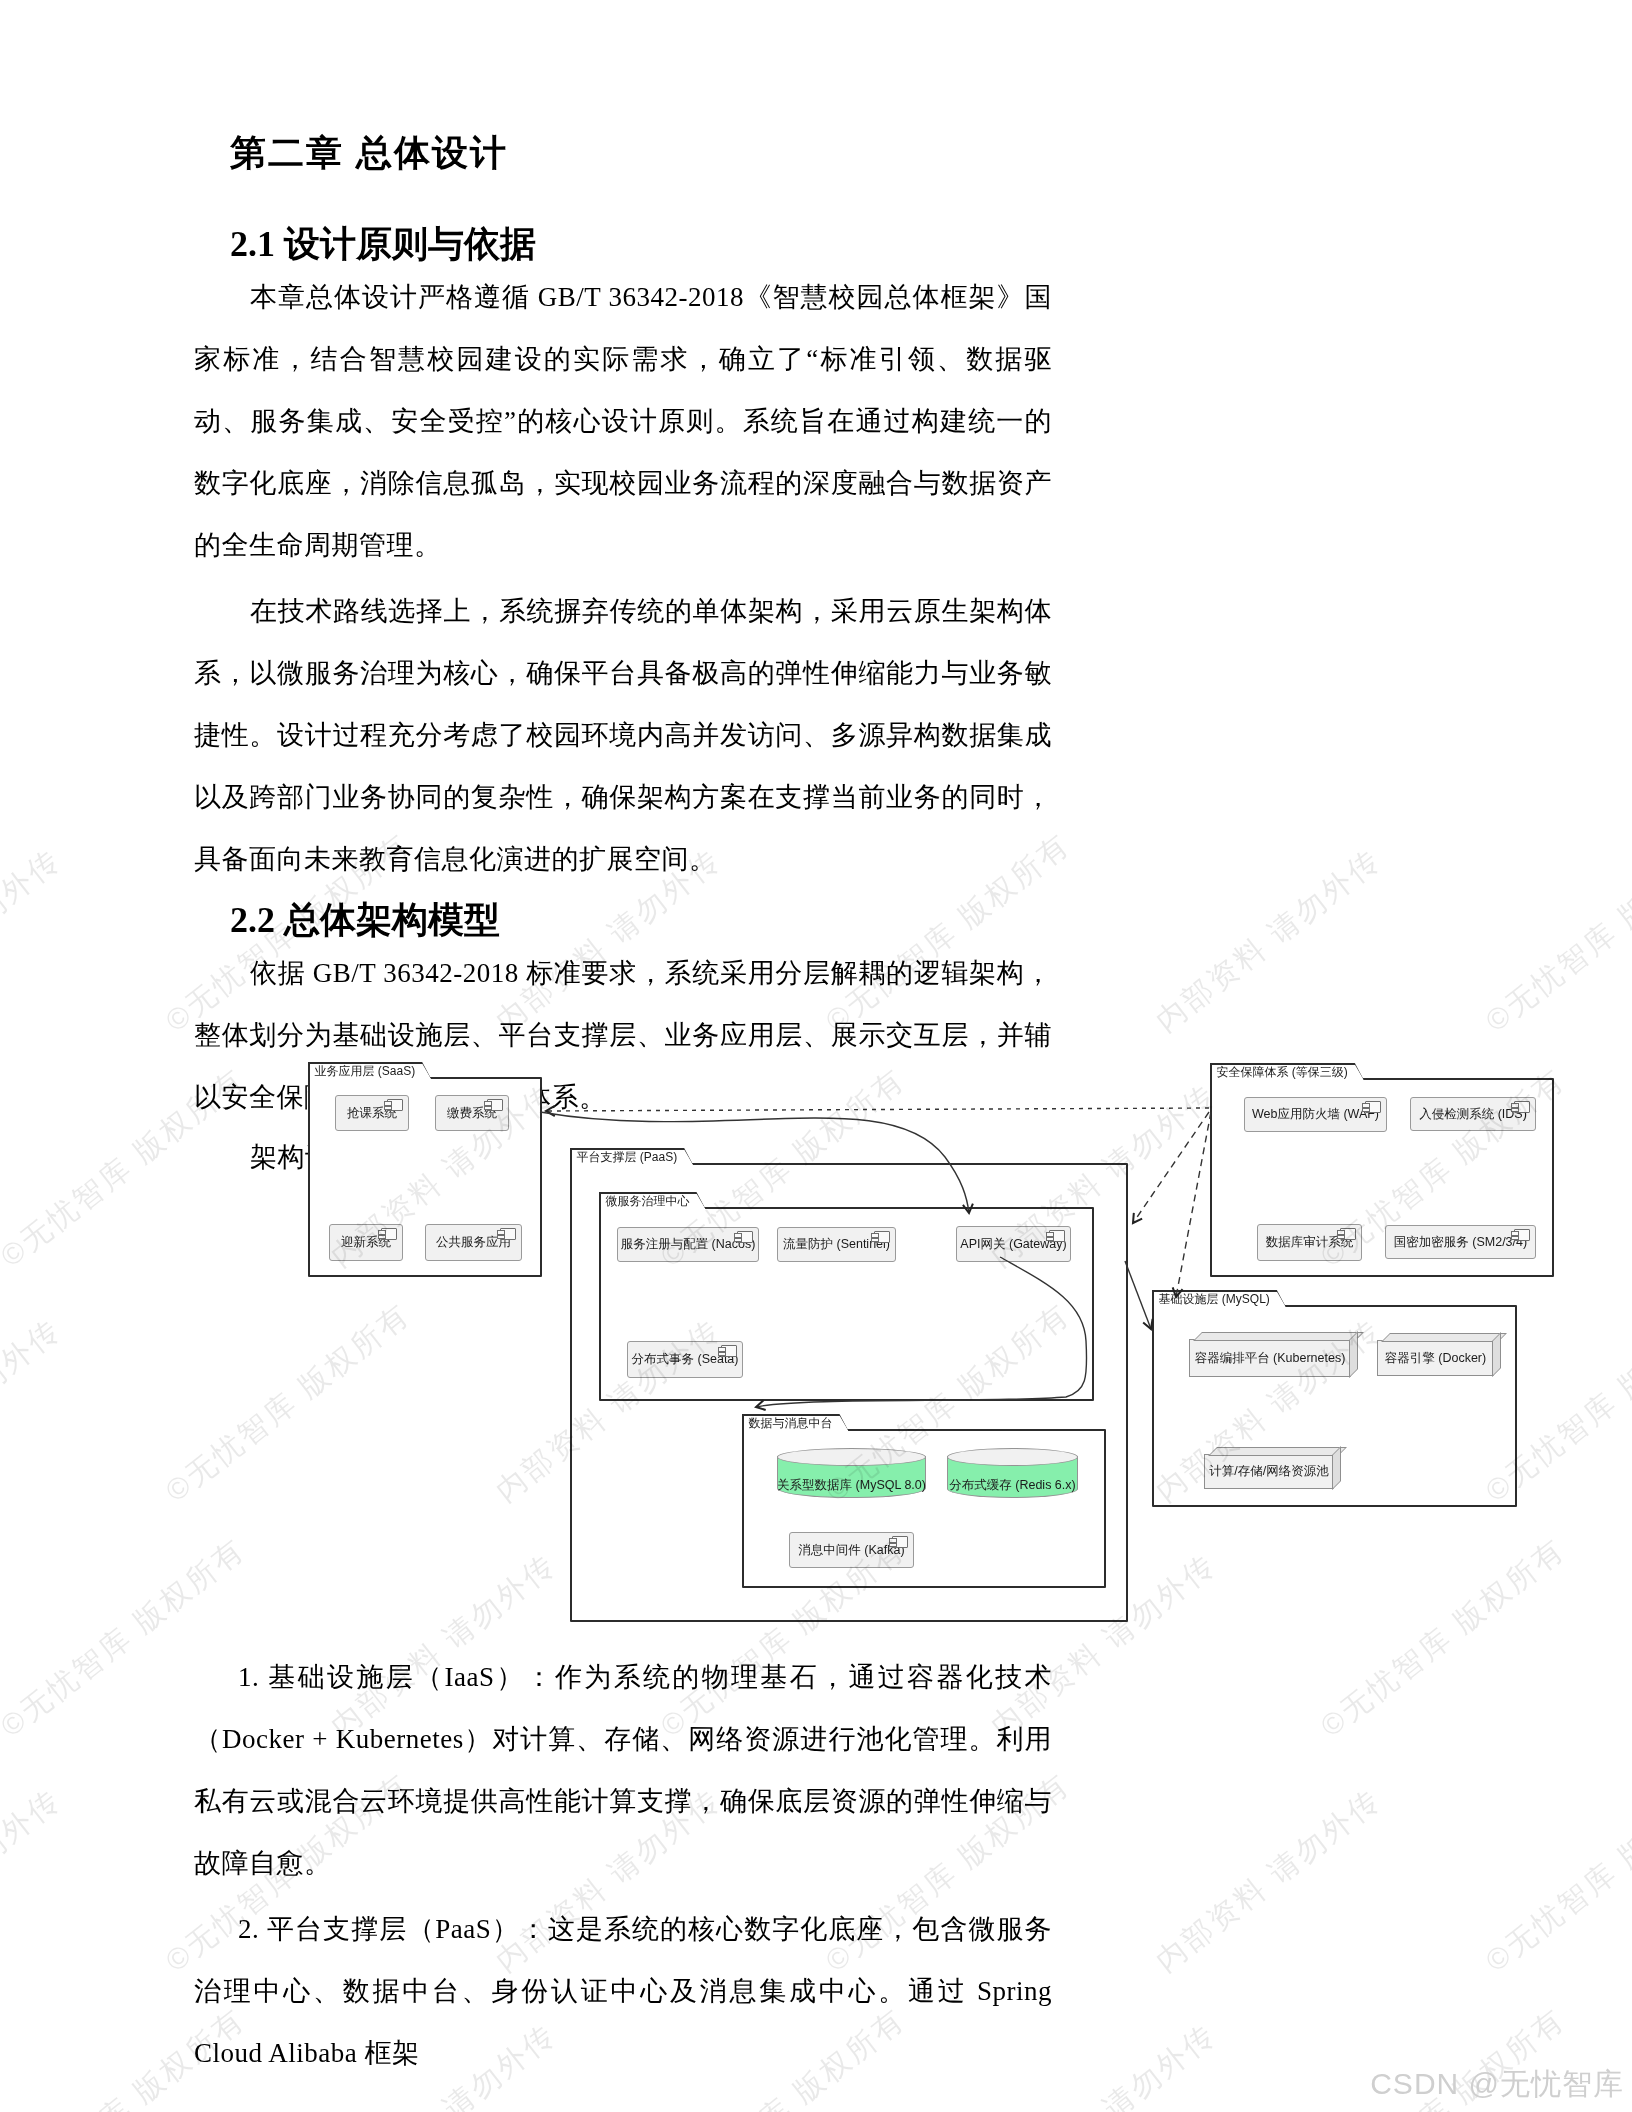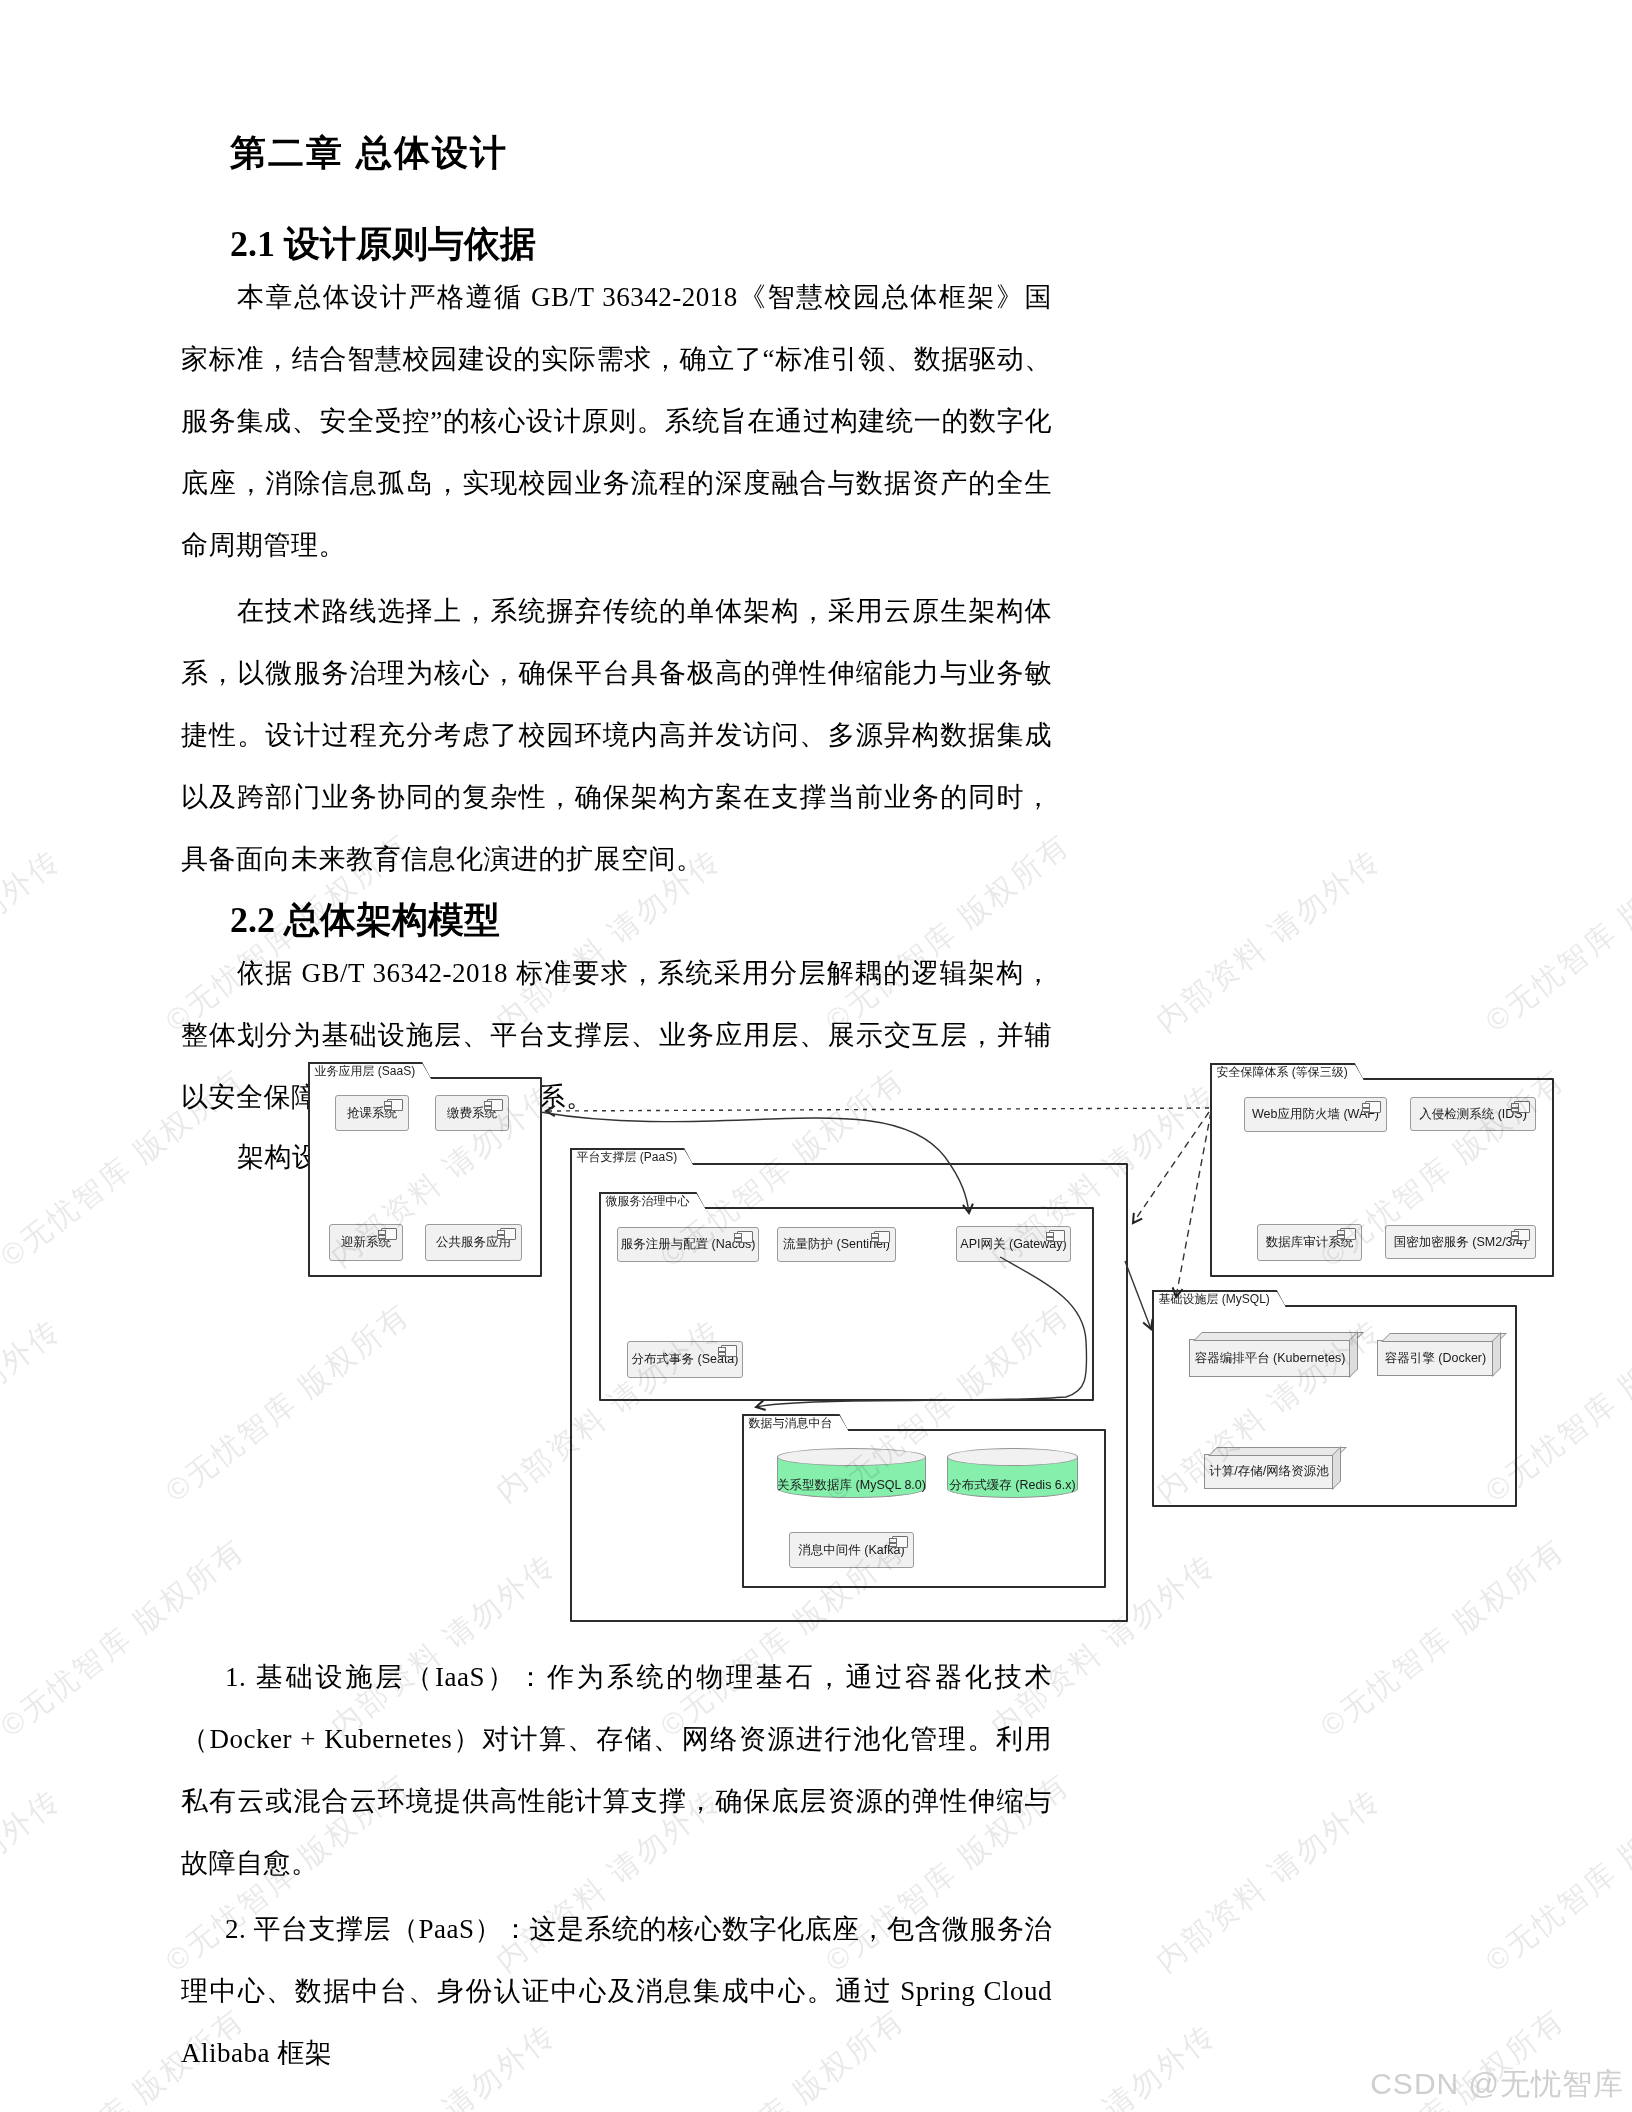--- a/index.html
+++ b/index.html
@@ -7,21 +7,21 @@
           font-family:"Liberation Serif","DejaVu Serif",serif; color:#000; overflow:hidden; }
 
   
   .content { position:absolute; left:178px; width:874px; }
   #content-top { top:130px; }
   #content-bottom { top:1642px; }
   h1.doc-title { font-size:36px; font-weight:bold; margin:0 0 0 52px; line-height:46px;
                  font-family:"Liberation Sans","DejaVu Sans",sans-serif; letter-spacing:2px; }
   h2.sec { font-size:36px; font-weight:bold; margin:50px 0 0 52px; line-height:36px; }
   h2.sec2 { margin-top:12px; }
-  p.body { font-size:27px; line-height:62px; margin:4px 0 0 3px; text-indent:56px;
+  p.body { font-size:27px; line-height:62px; margin:4px 0 0 16px; text-indent:56px;
            text-align:justify; text-align-last:left; letter-spacing:0.5px; }
   p.lead { line-height:50px; }
   p.num  { text-indent:44px; }
 
   
   .diagram { position:absolute; left:290px; top:1045px; width:1232px; height:585px;
              font-family:"Liberation Sans","DejaVu Sans",sans-serif; color:#1a1a1a; }
   .pkg { position:absolute; border:2px solid #2c2c2c; background:#fff; border-radius:1px; }
   .tab { position:absolute; top:-17px; left:-2px; height:17px; background:#2c2c2c; display:flex;
          clip-path:polygon(0 0, calc(100% - 9px) 0, 100% 100%, 0 100%); }

